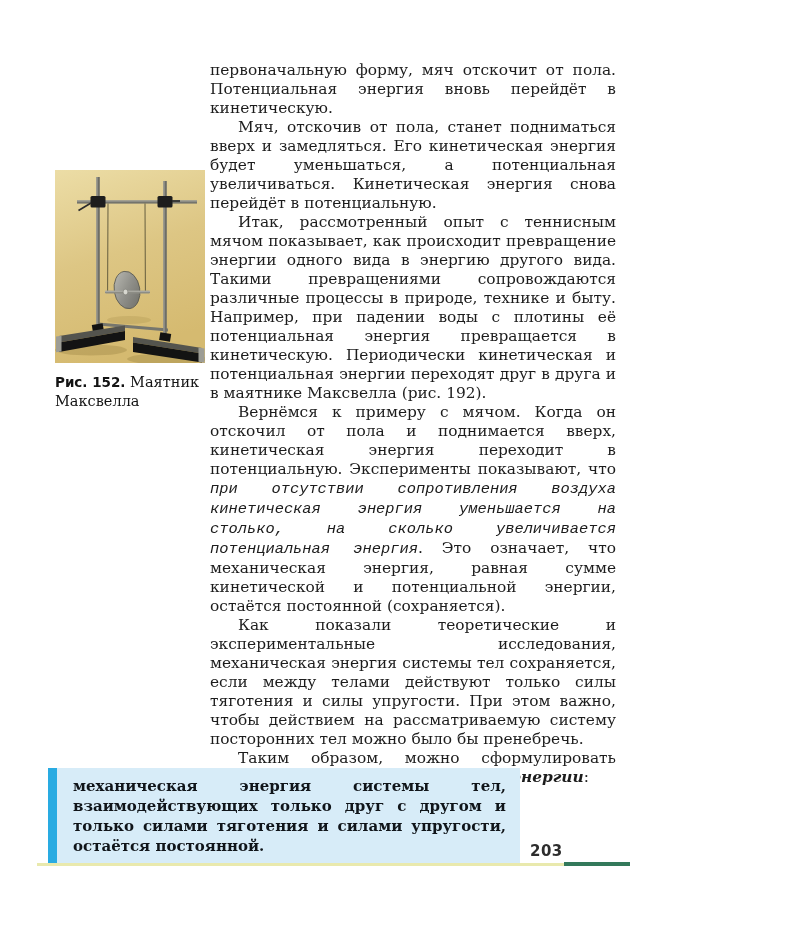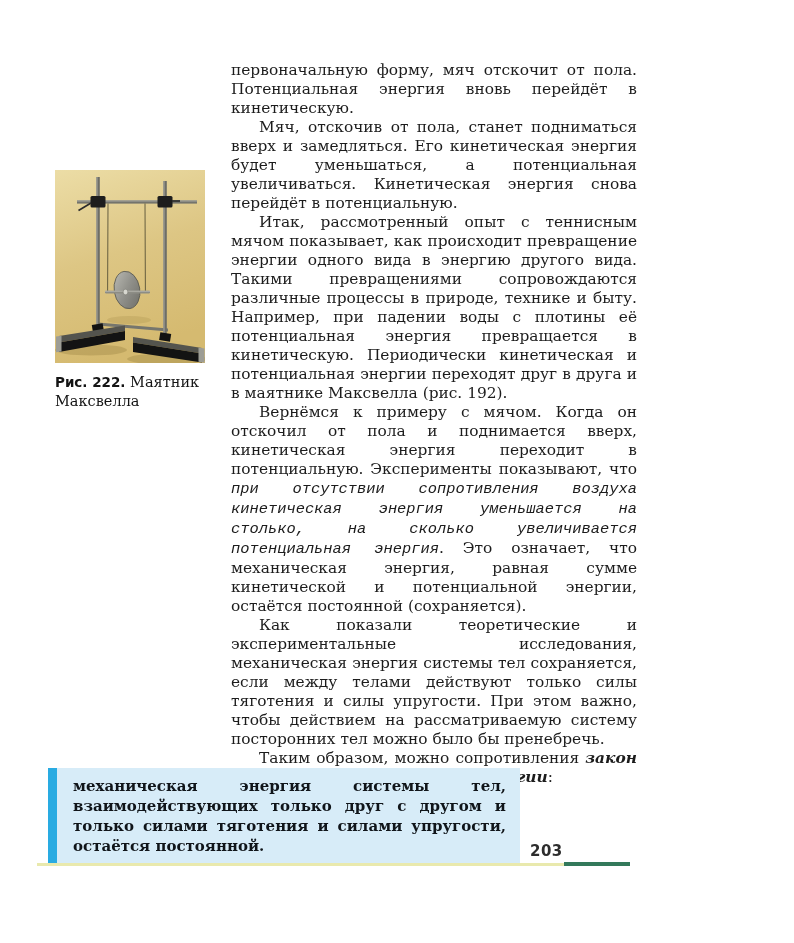--- a/index.html
+++ b/index.html
@@ -24,21 +24,21 @@
     position:absolute; left:55px; top:373px; width:158px;
     font-size:14.5px; line-height:19px; color:#141414;
   }
   .cap-label {
     font-family:"DejaVu Sans", sans-serif;
     font-weight:bold; font-size:13.5px;
   }
 
   
   .text-col {
-    position:absolute; left:231px; top:61px; width:406px;
+    position:absolute; left:210px; top:61px; width:406px;
     font-size:15.4px; line-height:19px;
     text-align:justify;
   }
   .text-col p { margin:0; }
   .text-col p.ind { text-indent:28px; }
   .em-run { font-style:italic;font-family:Liberation Mono, monospace; }
   .bold-em-run { font-style:italic; font-weight:bold; }
 
   
   .law-box {
@@ -131,30 +131,30 @@
     <path d="M4 172.5 L70 161 L70 170 L4 182 Z" fill="#131313"></path>
     <path d="M1 166.5 L6.5 165.7 L6.5 181.5 L1 182.3 Z" fill="#9d9d95"></path>
 
     <path d="M78 167 L147 178 L147 183.5 L78 172.5 Z" fill="#54544e"></path>
     <path d="M78 172.5 L147 183.5 L147 192.5 L78 182 Z" fill="#131313"></path>
     <path d="M143.5 177.4 L149.5 178.4 L149.5 192.8 L143.5 191.8 Z" fill="#9d9d95"></path>
   </svg>
 </div>
 
 <div class="figure-caption">
-  <span class="cap-label">Рис. 222.</span><span> Маятник Максвелла</span>
+  <span class="cap-label">Рис. 152.</span><span> Маятник Максвелла</span>
 </div>
 
 <div class="text-col">
   <p><span>первоначальную форму, мяч отскочит от пола. Потенциальная энергия вновь перейдёт в кинетическую.</span></p>
   <p class="ind"><span>Мяч, отскочив от пола, станет подниматься вверх и замедляться. Его кинетическая энергия будет уменьшаться, а потенциальная увеличиваться. Кинетическая энергия снова перейдёт в потенциальную.</span></p>
   <p class="ind"><span>Итак, рассмотренный опыт с теннисным мячом показывает, как происходит превращение энергии одного вида в энергию другого вида. Такими превращениями сопровождаются различные процессы в природе, технике и быту. Например, при падении воды с плотины её потенциальная энергия превращается в кинетическую. Периодически кинетическая и потенциальная энергии переходят друг в друга и в маятнике Максвелла (рис. 192).</span></p>
   <p class="ind"><span>Вернёмся к примеру с мячом. Когда он отскочил от пола и поднимается вверх, кинетическая энергия переходит в потенциальную. Эксперименты показывают, что </span><span class="em-run">при отсутствии сопротивления воздуха кинетическая энергия уменьшается на столько, на сколько увеличивается потенциальная энергия</span><span>. Это означает, что механическая энергия, равная сумме кинетической и потенциальной энергии, остаётся постоянной (сохраняется).</span></p>
   <p class="ind"><span>Как показали теоретические и экспериментальные исследования, механическая энергия системы тел сохраняется, если между телами действуют только силы тяготения и силы упругости. При этом важно, чтобы действием на рассматриваемую систему посторонних тел можно было бы пренебречь.</span></p>
-  <p class="ind"><span>Таким образом, можно сопротивления </span><span class="bold-em-run">закон сохранения механической энергии</span><span>:</span></p>
+  <p class="ind"><span>Таким образом, можно сформулировать </span><span class="bold-em-run">закон сохранения механической энергии</span><span>:</span></p>
 </div>
 
 <div class="law-box">
   <div class="law-bar"></div>
   <p class="law-text">механическая энергия системы тел, взаимодействующих только друг с другом и только силами тяготения и силами упругости, остаётся постоянной.</p>
 </div>
 
 <div class="footer-rule-yellow"></div>
 <div class="footer-rule-green"></div>
 <div class="page-number">203</div>

